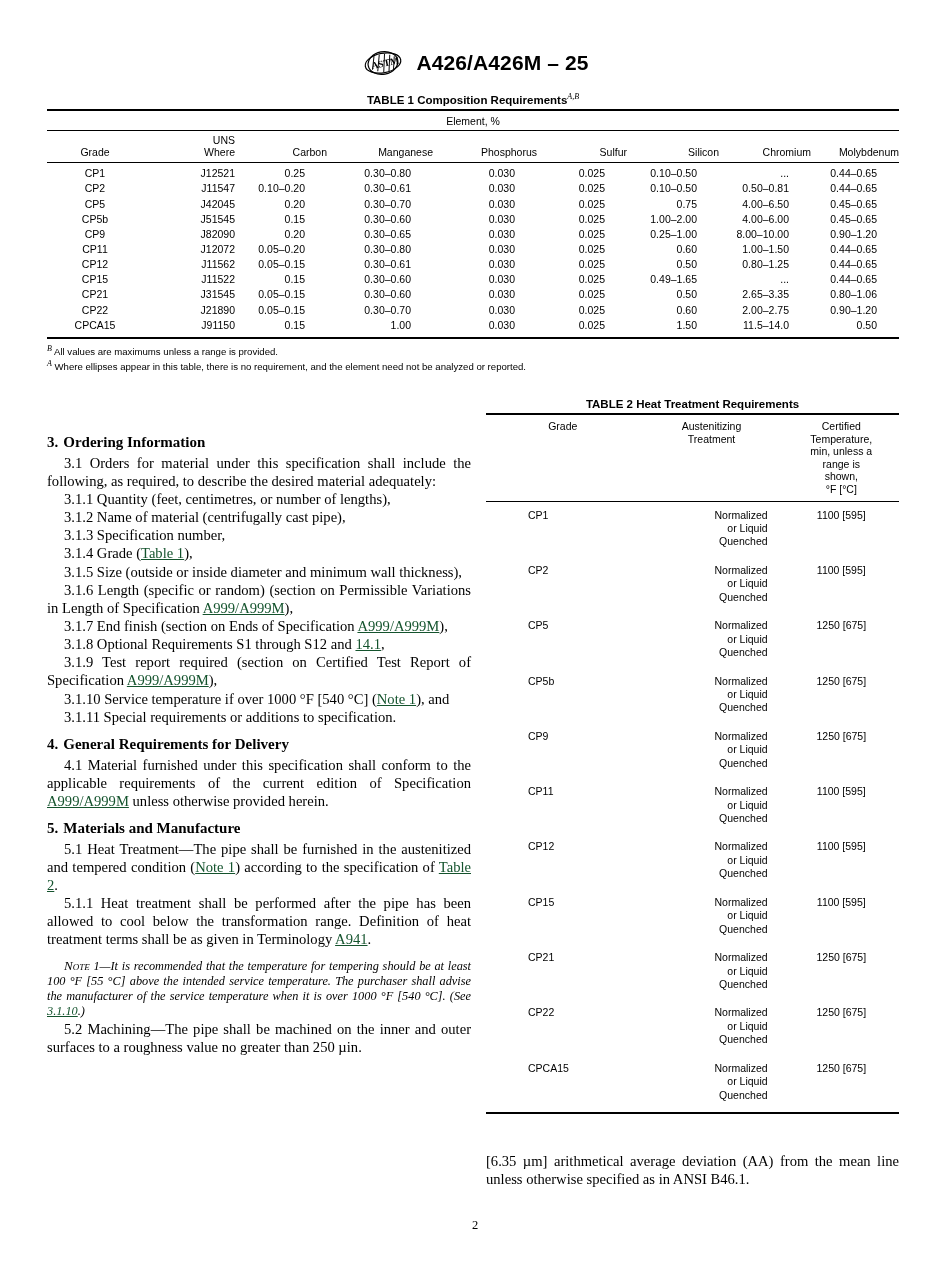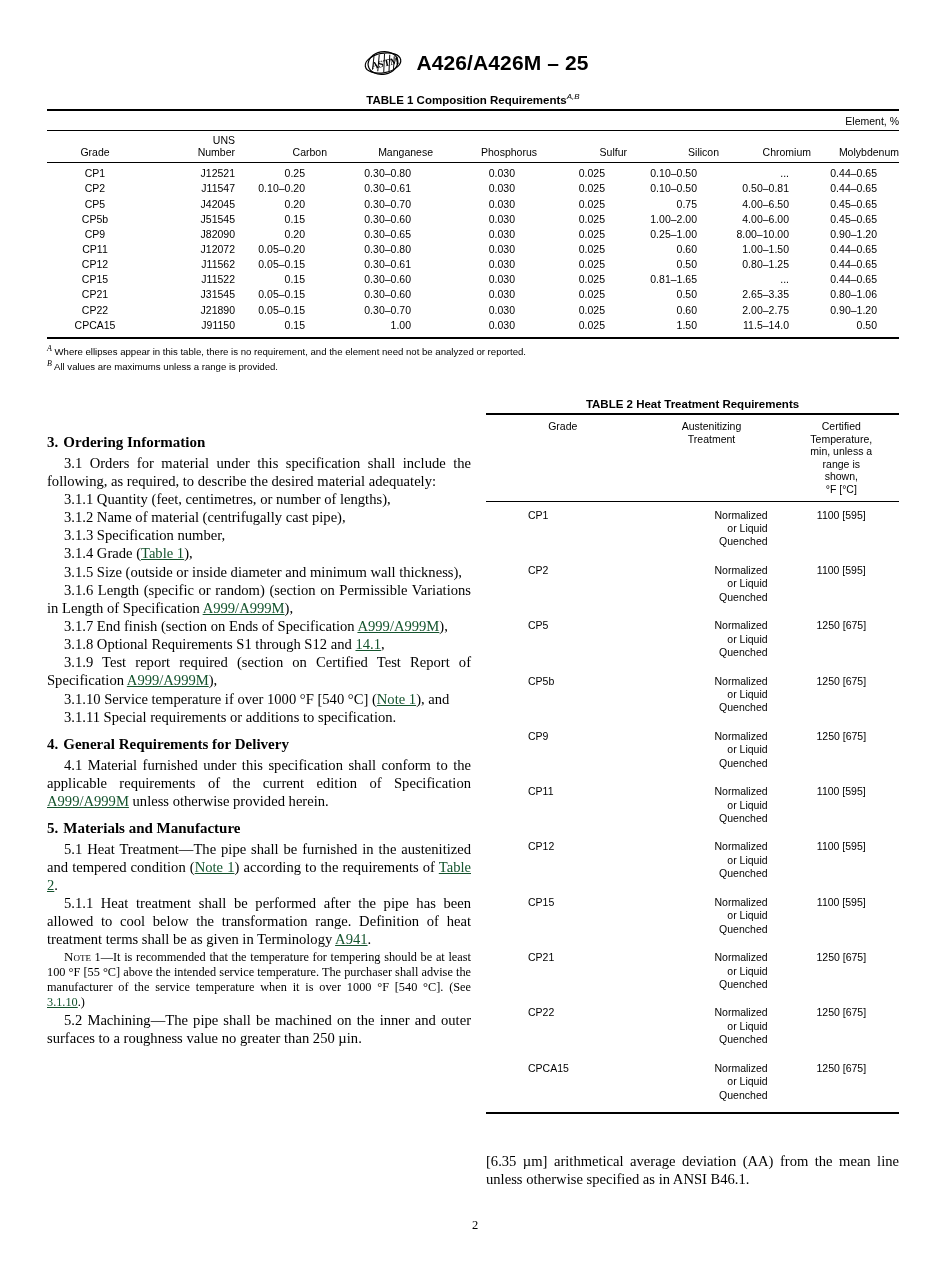--- a/index.html
+++ b/index.html
@@ -57,41 +57,41 @@
     width: 852px;
   }
   .tbl-caption {
     text-align: center;
     font-family: "Liberation Sans", "DejaVu Sans", sans-serif;
     font-weight: bold;
     font-size: 11.5px;
     padding-bottom: 3px;
   }
   .tbl-caption sup {
-    font-family: Liberation Sans, sans-serif;
+    font-family: Liberation Serif, serif;
     font-style: italic;
     font-weight: normal;
     font-size: 8px;
   }
   table.astm {
     width: 100%;
     border-collapse: collapse;
     font-family: "Liberation Sans", "DejaVu Sans", sans-serif;
     font-size: 10.5px;
   }
   .rule-top { border-top: 2.2px solid #000; }
   .rule-thin { border-top: 0.9px solid #000; }
   .rule-bottom { border-top: 2.2px solid #000; }
 
   #table1 td, #table1 th {
     padding: 0;
     font-weight: normal;
   }
   .t1-spanhead {
-    text-align: right;
+    text-align: center;
     padding: 4px 0 3px 0 !important;
     font-size: 10.5px;
   }
   .t1-colhead td {
     vertical-align: bottom;
     padding: 4px 0 4px 0 !important;
     line-height: 1.12;
   }
   .t1-grade  { width: 96px;  text-align: center; }
   .t1-uns    { width: 92px;  text-align: right; }
@@ -160,25 +160,26 @@
     margin: 0;
     font-size: 14.6px;
     line-height: 1.245;
     text-align: justify;
     text-indent: 17px;
   }
   .xref { color: #14532d; }
   .ital { }
 
   p.note {
-    margin: 0 0 0 0;
+    margin: 9px 0 0 0;
     font-size: 12.3px;
     line-height: 1.245;
     text-align: justify;
     text-indent: 17px;
+    font-style: italic;
   }
   .smallcaps {
     font-variant: small-caps;
     font-size: 13px;
   }
   .gap-before { margin-top: 9px; }
 
   
   #table2 {
     width: 100%;
@@ -271,21 +272,21 @@
           <col class="t1-mo">
       </colgroup>
       <thead>
         <tr class="rule-top">
           <td class="t1-spanhead" colspan="9">Element, %</td>
         </tr>
         <tr class="t1-colhead rule-thin">
           <td class="t1-grade">Grade</td>
           <td class="t1-uns">
             <span>UNS</span><br>
-            <span>Number</span>
+            <span>Where</span>
           </td>
           <td class="t1-num t1-pad-r">Carbon</td>
           <td class="t1-num t1-pad-r">Manganese</td>
           <td class="t1-num t1-pad-r">Phosphorus</td>
           <td class="t1-num t1-pad-r">Sulfur</td>
           <td class="t1-num t1-pad-r">Silicon</td>
           <td class="t1-num t1-pad-r">Chromium</td>
           <td class="t1-num t1-pad-r">Molybdenum</td>
         </tr>
       </thead>
@@ -367,21 +368,21 @@
             <td class="t1-num t1-pad-r">0.80–1.25</td>
             <td class="t1-num t1-pad-r">0.44–0.65</td>
           </tr>
           <tr>
             <td class="t1-grade">CP15</td>
             <td class="t1-uns">J11522</td>
             <td class="t1-num t1-pad-r">0.15</td>
             <td class="t1-num t1-pad-r">0.30–0.60</td>
             <td class="t1-num t1-pad-r">0.030</td>
             <td class="t1-num t1-pad-r">0.025</td>
-            <td class="t1-num t1-pad-r">0.81–1.65</td>
+            <td class="t1-num t1-pad-r">0.49–1.65</td>
             <td class="t1-num t1-pad-r">...</td>
             <td class="t1-num t1-pad-r">0.44–0.65</td>
           </tr>
           <tr>
             <td class="t1-grade">CP21</td>
             <td class="t1-uns">J31545</td>
             <td class="t1-num t1-pad-r">0.05–0.15</td>
             <td class="t1-num t1-pad-r">0.30–0.60</td>
             <td class="t1-num t1-pad-r">0.030</td>
             <td class="t1-num t1-pad-r">0.025</td>
@@ -410,26 +411,26 @@
             <td class="t1-num t1-pad-r">1.50</td>
             <td class="t1-num t1-pad-r">11.5–14.0</td>
             <td class="t1-num t1-pad-r">0.50</td>
           </tr>
         </tbody>
     </table>
     <div class="rule-bottom"></div>
 
     <div class="tbl-footnotes">
       <div>
+        <sup>B</sup>
+        <span>All values are maximums unless a range is provided.</span>
+      </div>
+      <div>
         <sup>A</sup>
         <span>Where ellipses appear in this table, there is no requirement, and the element need not be analyzed or reported.</span>
-      </div>
-      <div>
-        <sup>B</sup>
-        <span>All values are maximums unless a range is provided.</span>
       </div>
     </div>
   </div>
 
   <div class="col-left">
 
     <h2 class="sec">
       <span class="num">3.</span><span>Ordering Information</span>
     </h2>
 
@@ -457,21 +458,21 @@
     <h2 class="sec">
       <span class="num">4.</span><span>General Requirements for Delivery</span>
     </h2>
 
     <p class="para gap-before"><span>4.1  Material furnished under this specification shall conform to the applicable requirements of the current edition of Specification </span><a class="xref" href="#">A999/A999M</a><span> unless otherwise provided herein.</span></p>
 
     <h2 class="sec">
       <span class="num">5.</span><span>Materials and Manufacture</span>
     </h2>
 
-    <p class="para gap-before"><span>5.1 </span><span class="ital">Heat Treatment</span><span>—The pipe shall be furnished in the austenitized and tempered condition (</span><a class="xref" href="#">Note 1</a><span>) according to the requirements of </span><a class="xref" href="#">Table 2</a><span>.</span></p>
+    <p class="para gap-before"><span>5.1 </span><span class="ital">Heat Treatment</span><span>—The pipe shall be furnished in the austenitized and tempered condition (</span><a class="xref" href="#">Note 1</a><span>) according to the specification of </span><a class="xref" href="#">Table 2</a><span>.</span></p>
 
     <p class="para"><span>5.1.1  Heat treatment shall be performed after the pipe has been allowed to cool below the transformation range. Definition of heat treatment terms shall be as given in Terminology </span><a class="xref" href="#">A941</a><span>.</span></p>
 
     <p class="note"><span class="smallcaps">Note</span><span> 1—It is recommended that the temperature for tempering should be at least 100 °F [55 °C] above the intended service temperature. The purchaser shall advise the manufacturer of the service temperature when it is over 1000 °F [540 °C]. (See </span><a class="xref" href="#">3.1.10</a><span>.)</span></p>
 
     <p class="para gap-before"><span>5.2 </span><span class="ital">Machining</span><span>—The pipe shall be machined on the inner and outer surfaces to a roughness value no greater than 250 µin.</span></p>
   </div>
 
   <div class="col-right">
     <div class="tbl-caption">TABLE 2 Heat Treatment Requirements</div>

